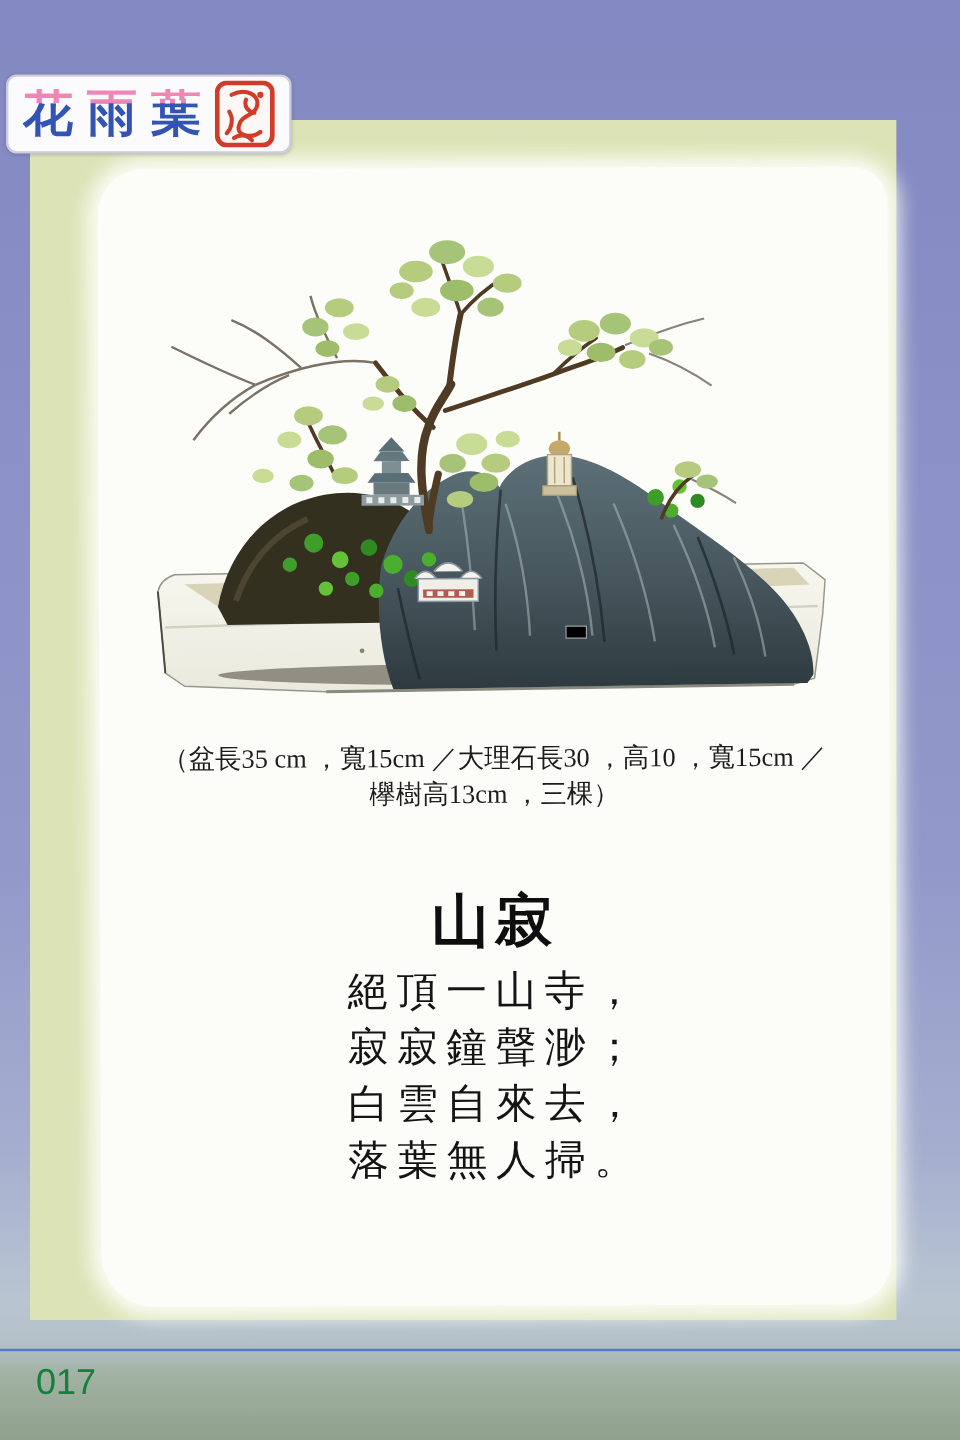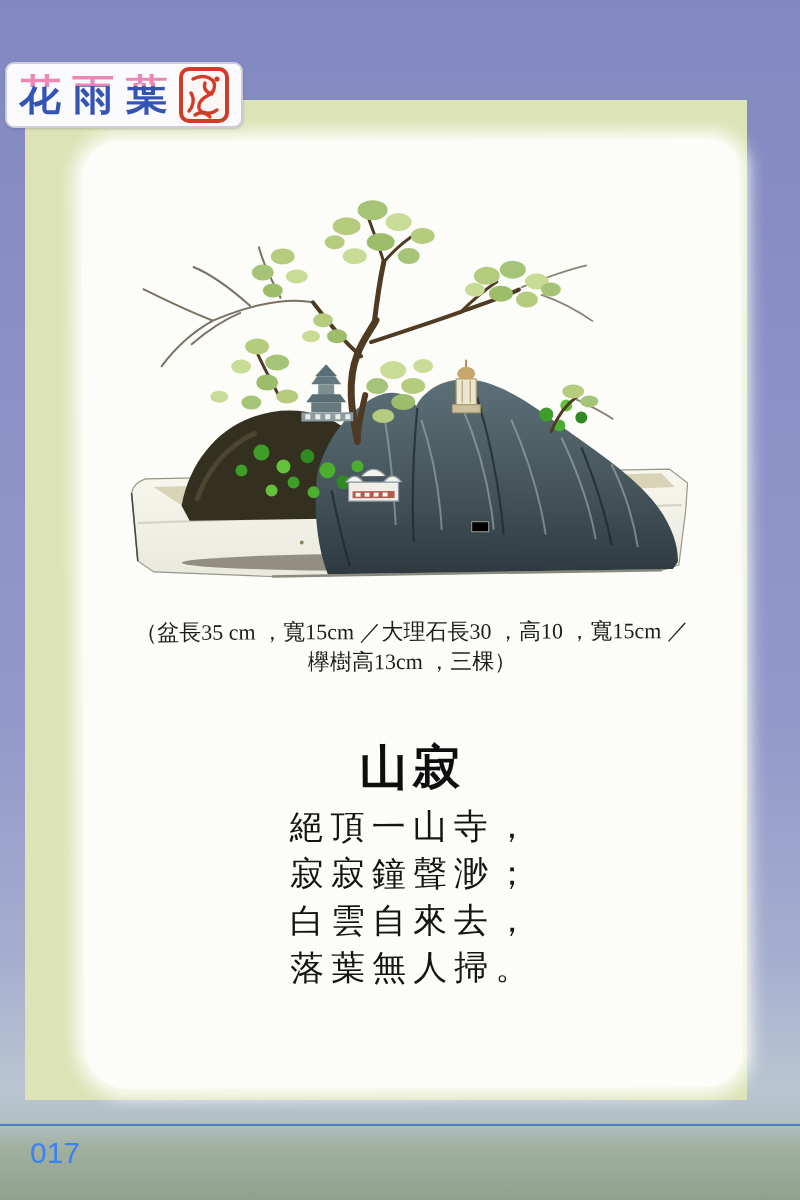--- a/index.html
+++ b/index.html
@@ -104,21 +104,21 @@
     position: absolute;
     left: 0; top: 1124px;
     width: 800px; height: 0;
     border-top: 2px solid #4e7dc3;
   }
   .page-number {
     position: absolute;
     left: 30px; top: 1136px;
     font-family: "Liberation Sans", "DejaVu Sans", sans-serif;
     font-size: 30px;
-    color: #3b82f6;
+    color: #15803d;
   }
 </style>
 </head>
 <body>
 
 <div class="green-panel">
 
   <div class="album-page">
 
     <div class="photo-wrap">

